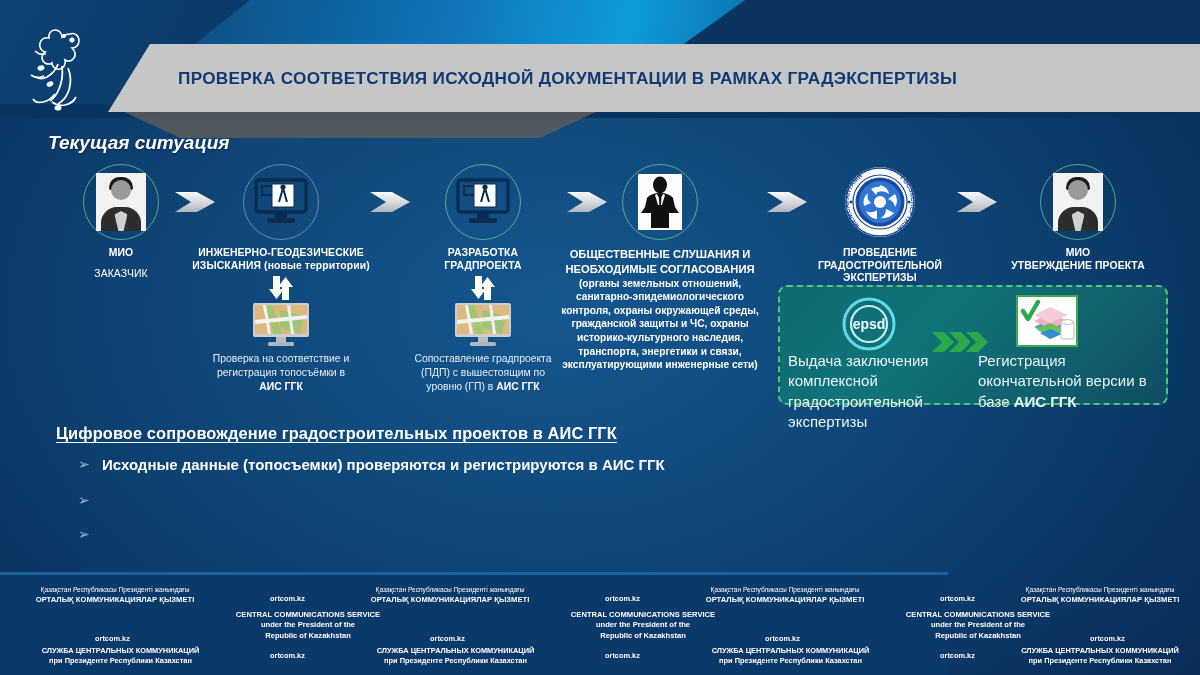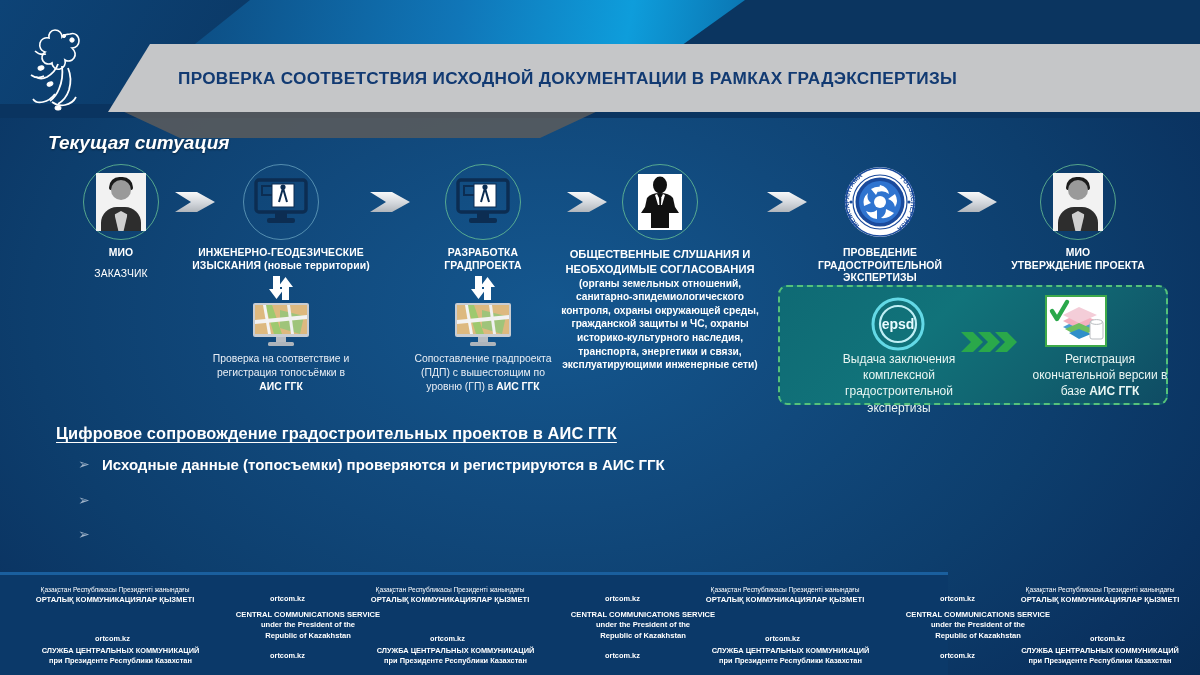--- a/index.html
+++ b/index.html
@@ -131,25 +131,24 @@
     font-size: 10.2px; color: #ffffff; line-height: 1.33; font-weight: bold;
     text-align: center;
   }
   .longtext .caps { font-size: 11.2px; }
 
   
   .panel {
     position: absolute; left: 778px; top: 125px; width: 390px; height: 120px;
     border: 2px dashed #55c27a; border-radius: 9px;
     background: linear-gradient(135deg, #0f6a74 0%, #11737a 38%, #11616f 70%, #0f4c64 100%);
-    padding-left: 29px;
   }
   .panel-inner { position: relative; width: 100%; height: 100%; }
   .panel-cap {
-    position: absolute; font-size: 12px; color: #eaf6f3; text-align: center; line-height: 1.35;
+    position: absolute; font-size: 15px; color: #eaf6f3; text-align: left; line-height: 1.35;
   }
   .chev3 { position: absolute; left: 152px; top: 44px; width: 58px; height: 22px; }
 
   
   .epsd { position: absolute; left: 62px; top: 10px; width: 54px; height: 54px; }
 
   
   .layers { position: absolute; left: 236px; top: 8px; width: 62px; height: 52px;
             background: #ffffff; border: 2px solid #3faa4a; }
 

